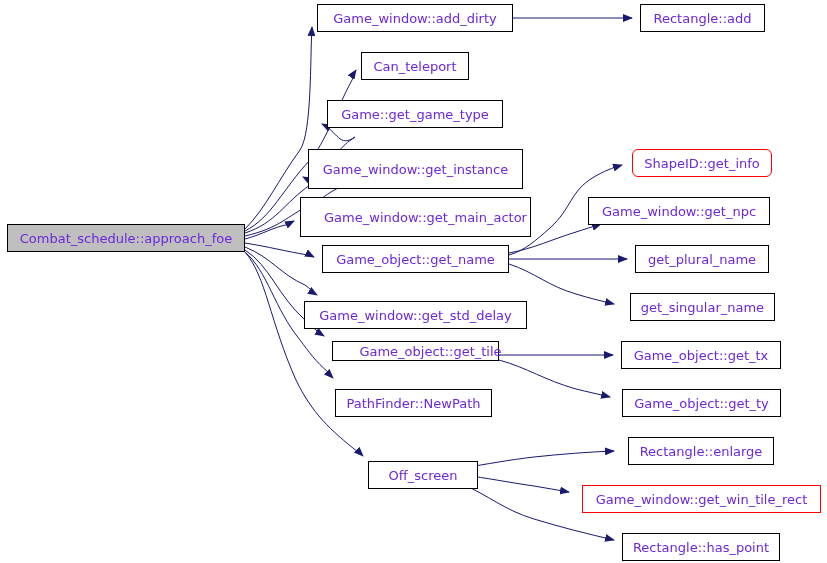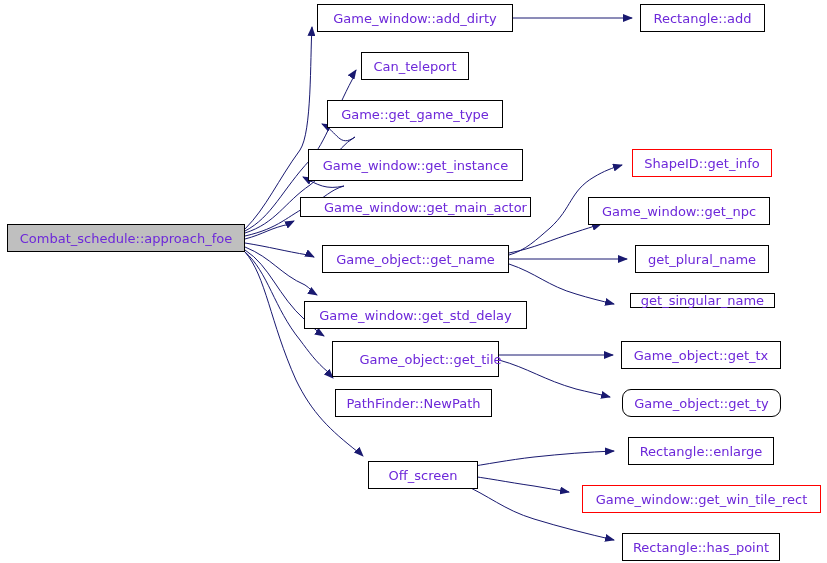--- a/index.html
+++ b/index.html
@@ -94,54 +94,54 @@
       </div>
       <div class="node" style="left: 640px; top: 4px; width: 125px; height: 28px;">
         <span class="node-label">Rectangle::add</span>
       </div>
       <div class="node" style="left: 361px; top: 52px; width: 108px; height: 28px;">
         <span class="node-label">Can_teleport</span>
       </div>
       <div class="node" style="left: 327px; top: 100px; width: 176px; height: 28px;">
         <span class="node-label">Game::get_game_type</span>
       </div>
-      <div class="node" style="left: 308px; top: 149px; width: 215px; height: 32px;">
+      <div class="node" style="left: 308px; top: 149px; width: 215px; height: 40px;">
         <span class="node-label">Game_window::get_instance</span>
       </div>
-      <div class="node highlight" style="left: 632px; top: 149px; width: 140px; height: 28px;">
+      <div class="node highlight" style="left: 632px; top: 149px; width: 140px; height: 28px; border-radius: 6px;">
         <span class="node-label">ShapeID::get_info</span>
       </div>
-      <div class="node" style="left: 300px; top: 197px; width: 231px; height: 20px; padding-left: 20px;">
+      <div class="node" style="left: 300px; top: 197px; width: 231px; height: 40px; padding-left: 20px;">
         <span class="node-label">Game_window::get_main_actor</span>
       </div>
       <div class="node" style="left: 588px; top: 197px; width: 182px; height: 28px;">
         <span class="node-label">Game_window::get_npc</span>
       </div>
       <div class="node" style="left: 322px; top: 245px; width: 187px; height: 28px;">
         <span class="node-label">Game_object::get_name</span>
       </div>
       <div class="node" style="left: 635px; top: 245px; width: 134px; height: 28px;">
         <span class="node-label">get_plural_name</span>
       </div>
       <div class="node" style="left: 304px; top: 293px; width: 223px; height: 28px; margin-top: 8px;">
         <span class="node-label">Game_window::get_std_delay</span>
       </div>
-      <div class="node" style="left: 630px; top: 293px; width: 145px; height: 15px;">
+      <div class="node" style="left: 630px; top: 293px; width: 145px; height: 28px;">
         <span class="node-label">get_singular_name</span>
       </div>
-      <div class="node" style="left: 332px; top: 341px; width: 167px; height: 36px; padding-left: 30px;">
+      <div class="node" style="left: 332px; top: 341px; width: 167px; height: 20px; padding-left: 30px;">
         <span class="node-label">Game_object::get_tile</span>
       </div>
       <div class="node" style="left: 621px; top: 341px; width: 160px; height: 28px;">
         <span class="node-label">Game_object::get_tx</span>
       </div>
       <div class="node" style="left: 335px; top: 389px; width: 157px; height: 28px;">
         <span class="node-label">PathFinder::NewPath</span>
       </div>
-      <div class="node" style="left: 622px; top: 389px; width: 159px; height: 28px; border-radius: 9px;">
+      <div class="node" style="left: 622px; top: 389px; width: 159px; height: 28px;">
         <span class="node-label">Game_object::get_ty</span>
       </div>
       <div class="node" style="left: 628px; top: 437px; width: 146px; height: 28px;">
         <span class="node-label">Rectangle::enlarge</span>
       </div>
       <div class="node" style="left: 368px; top: 461px; width: 110px; height: 28px; justify-content: center;">
         <span class="node-label">Off_screen</span>
       </div>
       <div class="node highlight" style="left: 582px; top: 485px; width: 239px; height: 28px;">
         <span class="node-label">Game_window::get_win_tile_rect</span>

